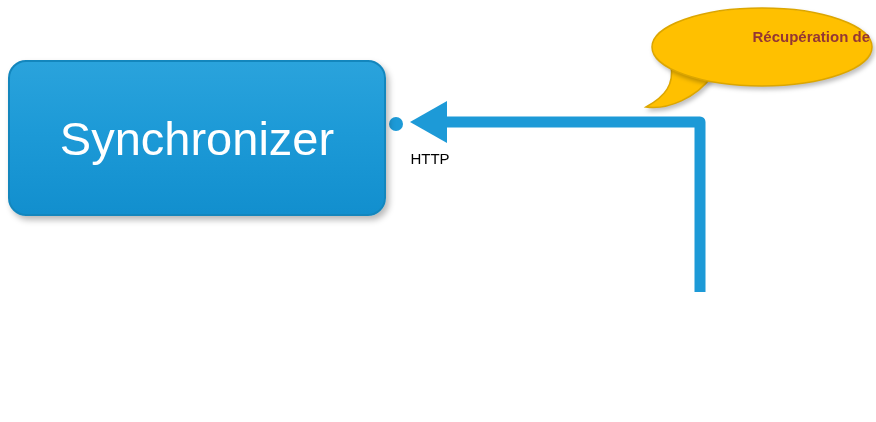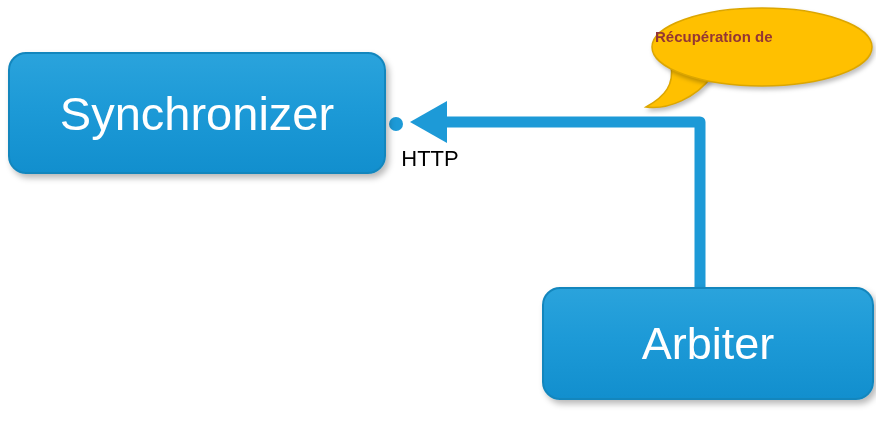--- a/index.html
+++ b/index.html
@@ -47,49 +47,49 @@
     border-radius: 18px;
     box-shadow: 3px 4px 6px rgba(0,0,0,0.28);
     display: flex;
     align-items: center;
     justify-content: center;
     color: #ffffff;
     box-sizing: border-box;
   }
   .node-synchronizer {
     left: 8px;
-    top: 52px;
+    top: 60px;
     width: 378px;
-    height: 122px;
+    height: 156px;
     font-size: 47px;
     text-align: right;
   }
   .node-arbiter {
     left: 542px;
     top: 287px;
     width: 332px;
     height: 113px;
     font-size: 45px;
   }
   .connector-label {
     position: absolute;
     left: 384px;
     top: 145px;
     width: 92px;
     text-align: center;
-    font-size: 22px;
+    font-size: 15px;
     line-height: 28px;
     color: var(--label-text, #000000);
   }
   .callout-label {
     position: absolute;
     left: 655px;
     top: 26px;
     width: 215px;
-    text-align: left;
+    text-align: right;
     font-size: 15px;
     font-weight: bold;
     line-height: 21px;
     color: var(--callout-text, #943634);
   }
 </style>
 </head>
 <body>
 
 <div class="stage">
@@ -104,23 +104,20 @@
 
     <polygon class="connector-head" points="410,122 447,101 447,143"></polygon>
 
     <circle class="connection-dot" cx="396" cy="124" r="7"></circle>
   </svg>
 
   <div class="node node-synchronizer">
     <span>Synchronizer</span>
   </div>
 
-  <div class="node node-arbiter">
-    <span>Arbiter</span>
-  </div>
 
   <div class="connector-label">
     <div>HTTP</div>
   </div>
 
   <div class="callout-label">
     <div>Récupération de</div>
   </div>
 
 </div>

